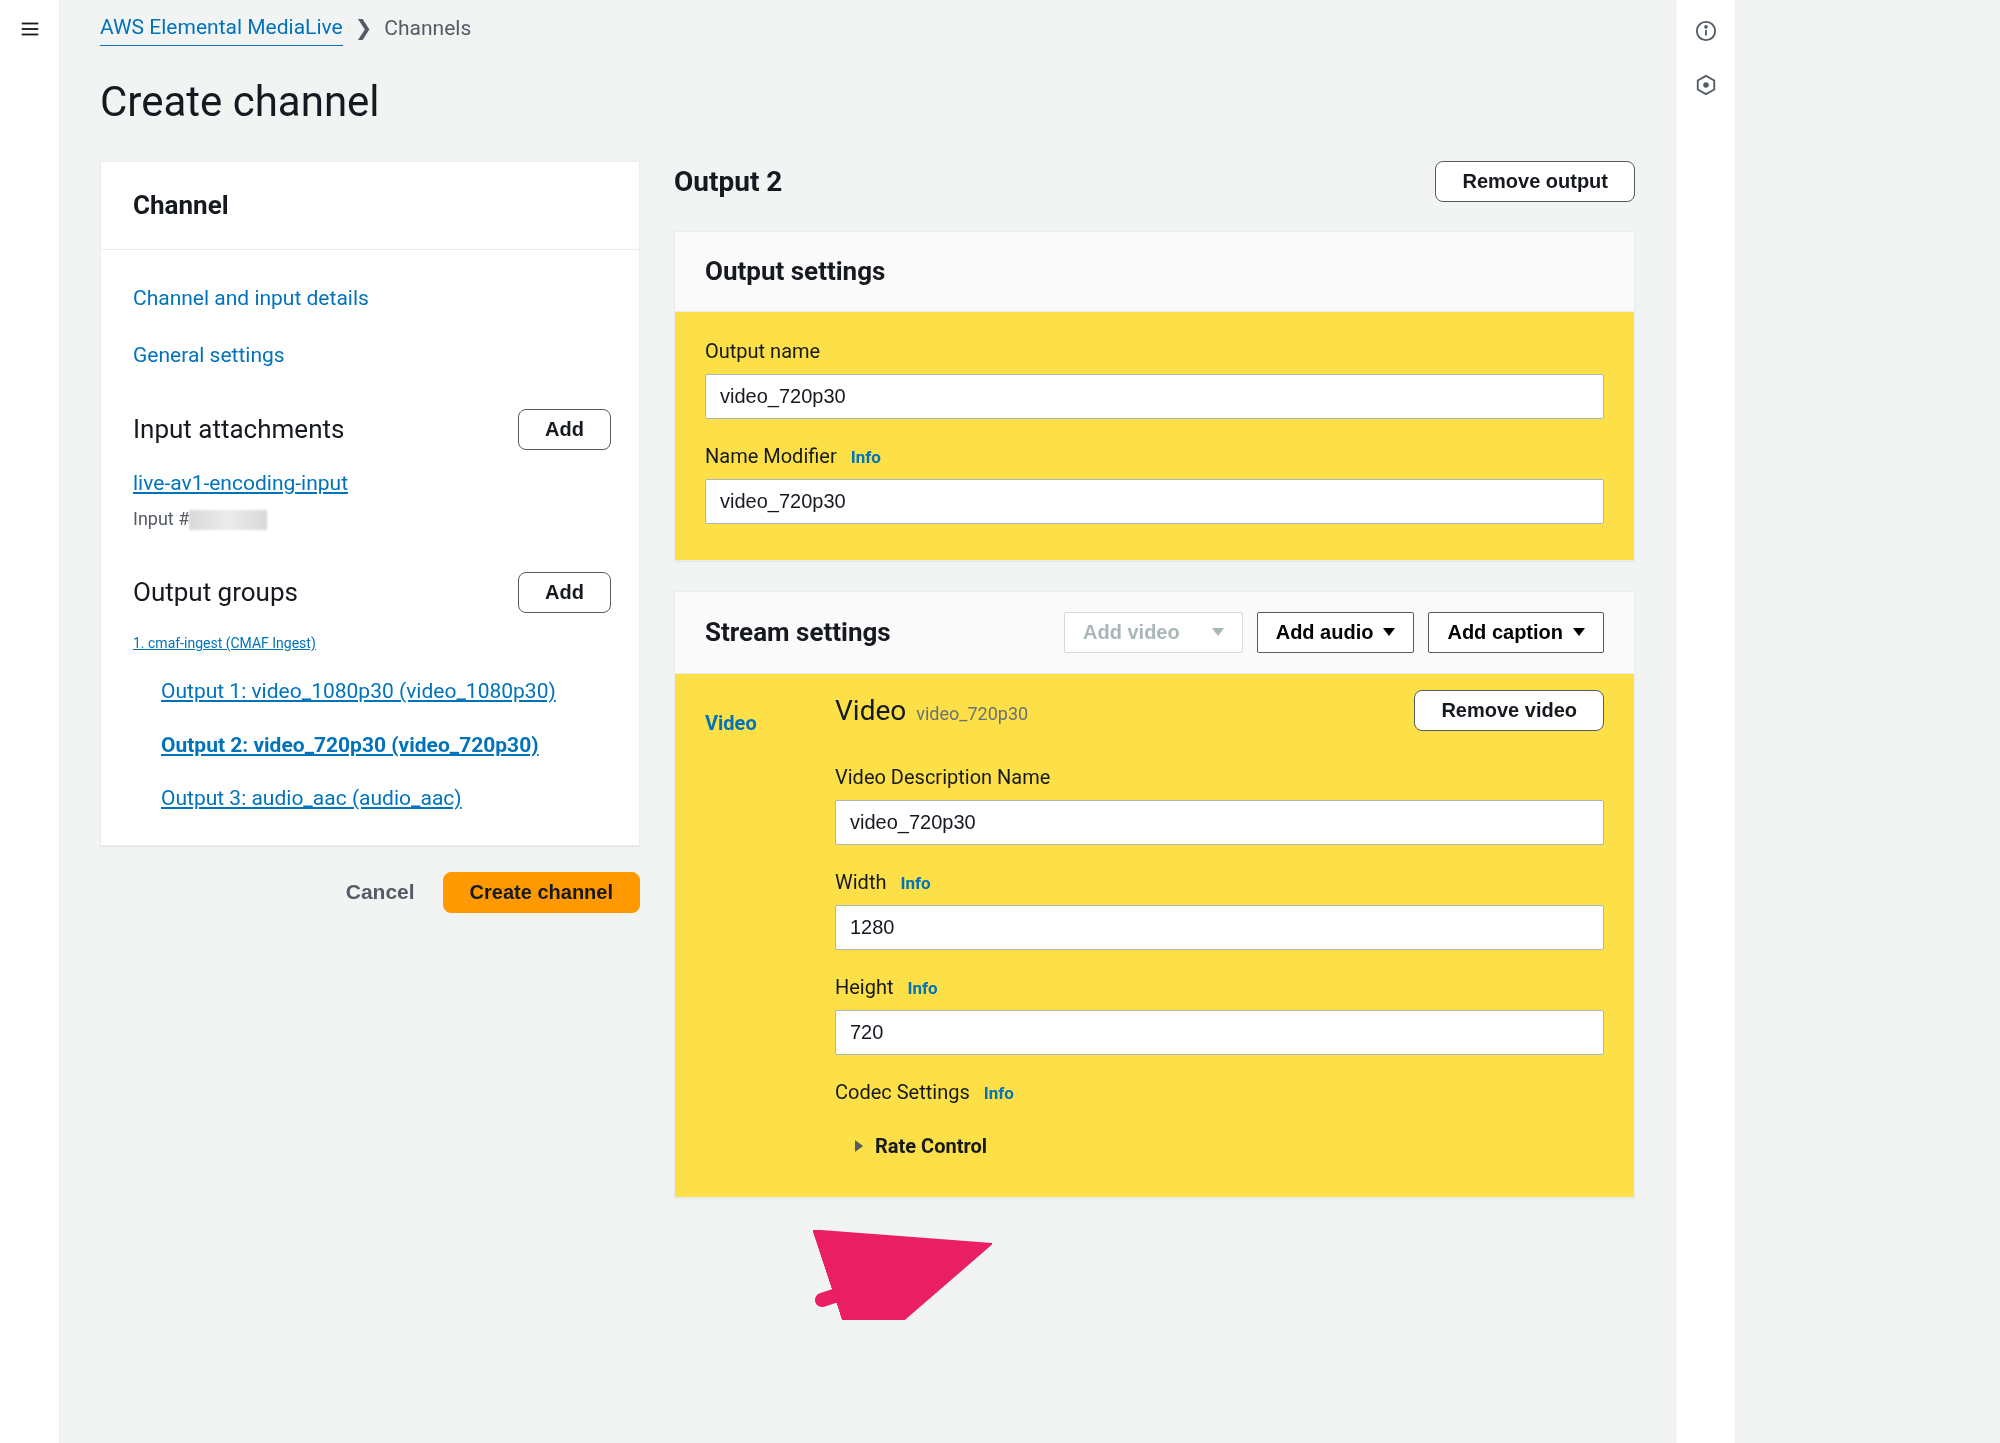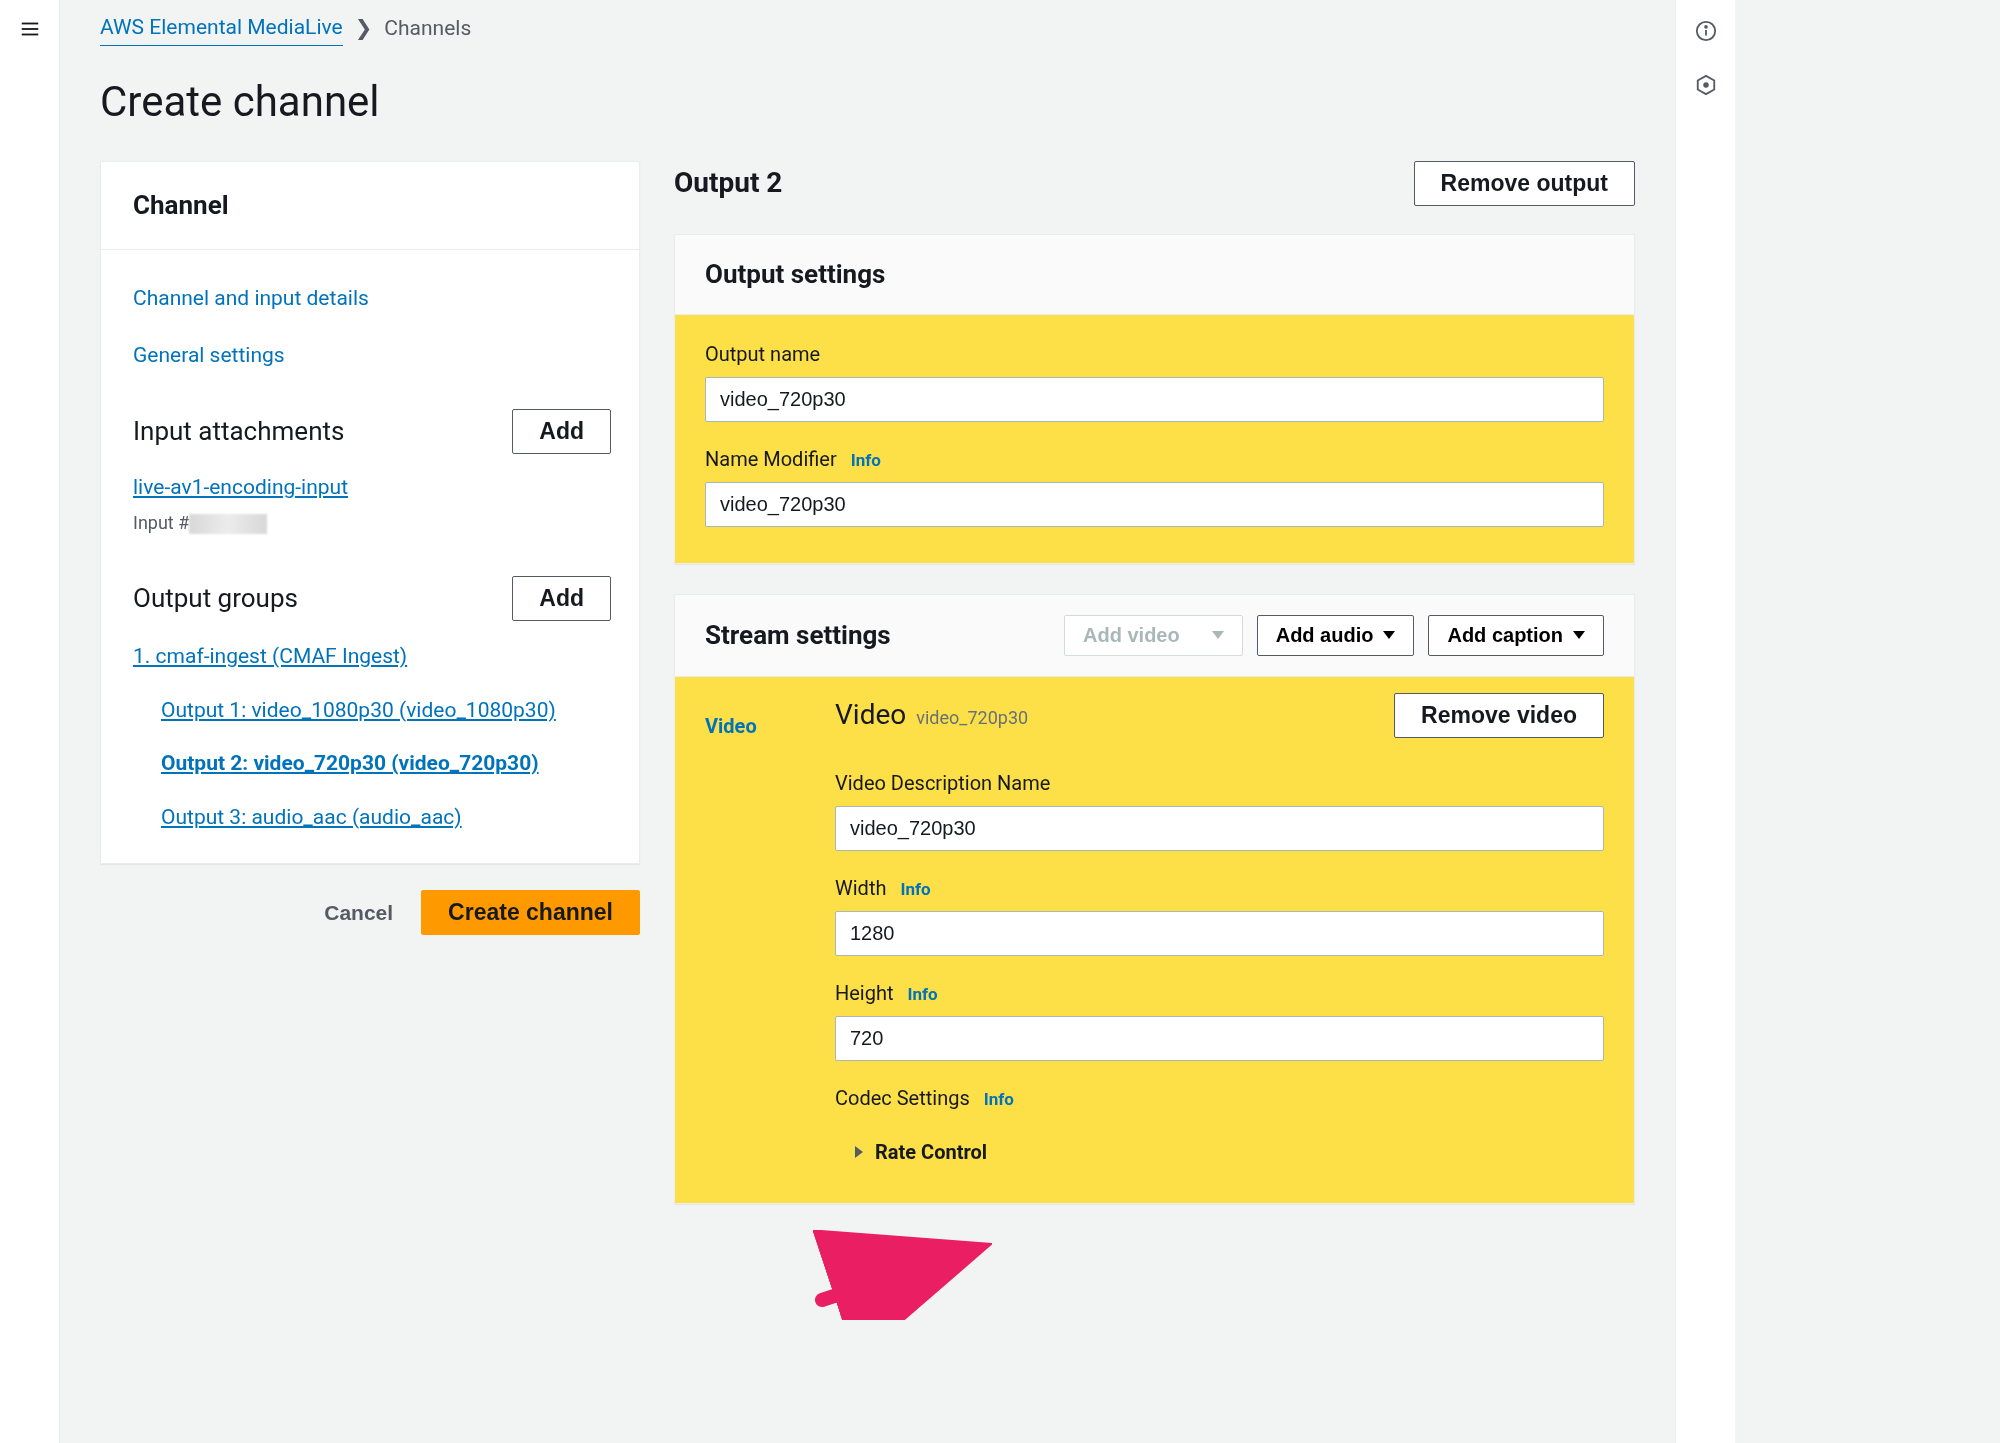--- a/index.html
+++ b/index.html
@@ -80,44 +80,44 @@
   justify-content: space-between;
   align-items: center;
   margin-top: 24px;
 }
 .section-head-title { font-size: 26px; font-weight: 400; color: #16191f; }
 .btn {
   background: #fff;
   border: 1px solid #545b64;
   color: #16191f;
   padding: 8px 26px;
-  font-size: 23px;
-  font-weight: 700;
-  border-radius: 2px;
+  font-size: 20px;
+  font-weight: 700;
+  border-radius: 8px;
   cursor: pointer;
 }
 .btn-primary { background: #ff9900; border-color: #ff9900; color: #16191f; }
 .btn-link {
   background: none;
   border: none;
   color: #545b64;
   font-size: 21px;
   font-weight: 700;
   cursor: pointer;
 }
 .attach-name { color: #0073bb; font-size: 21px; margin-top: 18px; display: block; }
 .attach-meta { font-size: 18px; color: #545b64; margin-top: 6px; }
 .attach-meta .redacted {
   display: inline-block;
   width: 78px; height: 20px;
   background: linear-gradient(90deg,#d8d8d8,#ececec,#d8d8d8);
   filter: blur(1px);
   vertical-align: middle;
 }
-.og-item { color: #0073bb; font-size: 21px; margin-top: 20px; display: block; }
+.og-item { color: #0073bb; font-size: 14px; margin-top: 20px; display: block; }
 .og-sub {
   color: #0073bb;
   font-size: 21px;
   margin-top: 22px;
   display: block;
   padding-left: 28px;
 }
 .og-sub.active { font-weight: 700; }
 .action-row {
   display: flex;

